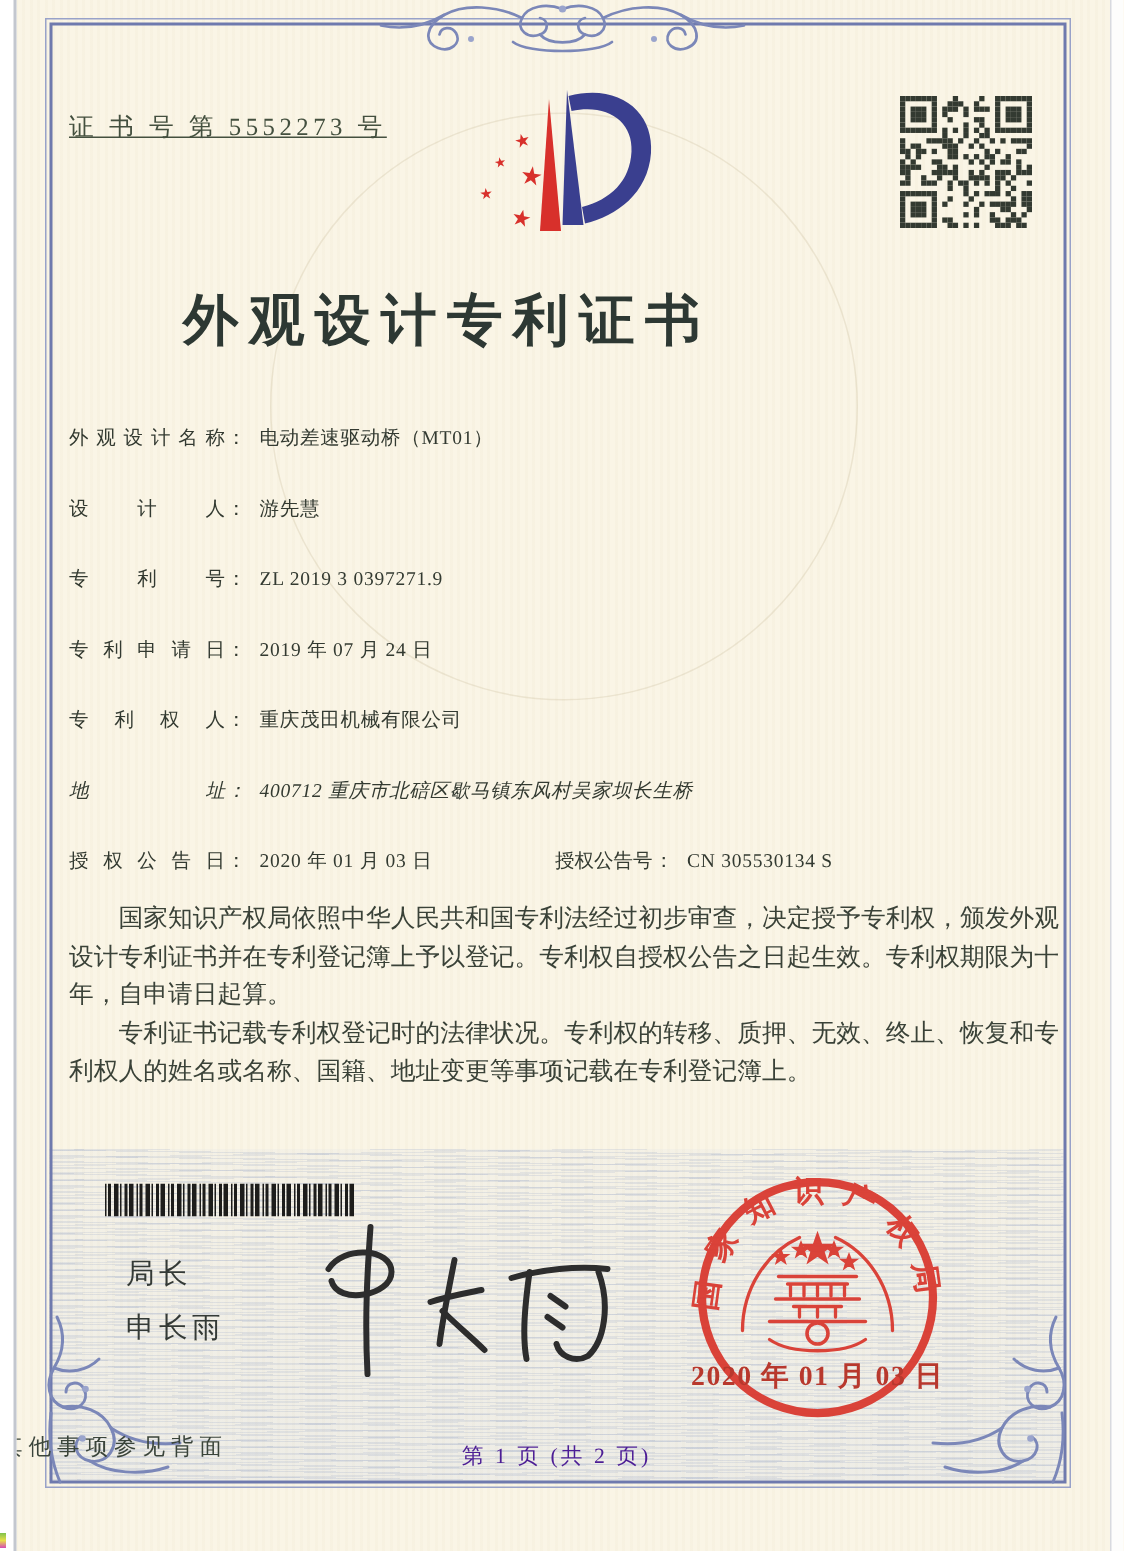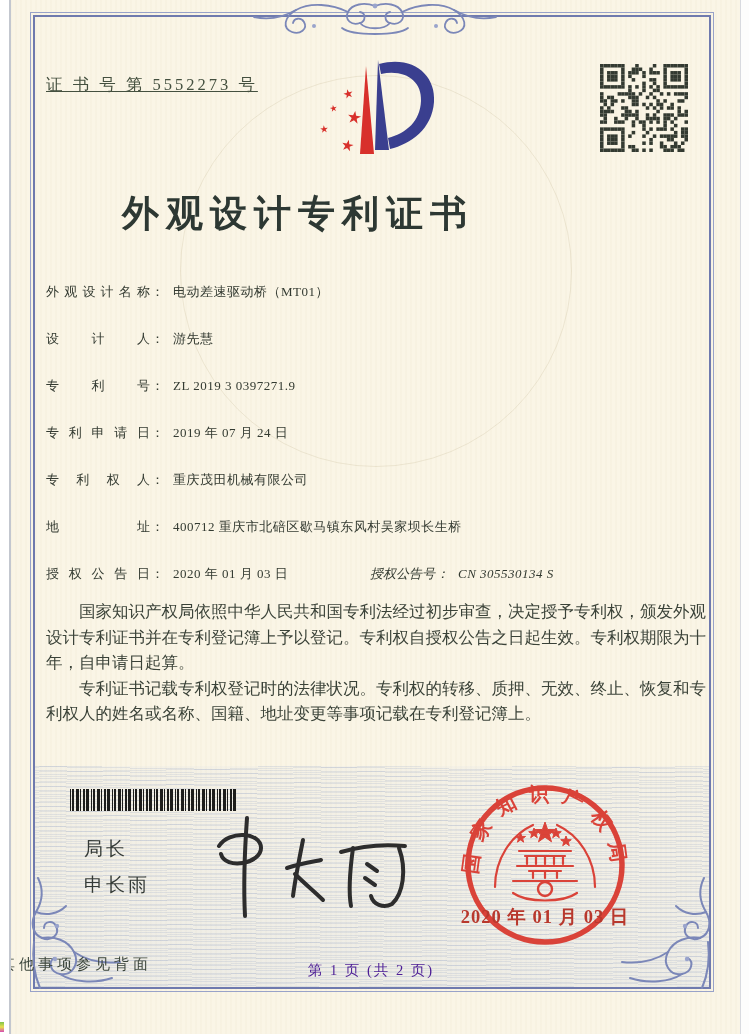--- a/index.html
+++ b/index.html
@@ -28,21 +28,21 @@
   .cert-no{left:46px;top:74px;font-size:16.5px;letter-spacing:3px;color:#44503f;text-decoration:underline;}
   .logo{left:308px;top:42px;}
   .qr{left:600px;top:64px;}
   .title{left:0;top:189px;width:596px;text-align:center;font-size:37px;font-weight:bold;
          letter-spacing:7px;color:#2d3833;}
   
   .frow{left:46px;display:flex;align-items:baseline;font-size:13px;color:#333a31;white-space:nowrap;}
   .flabel{display:inline-block;width:104px;text-align:justify;text-align-last:justify;}
   .fcolon{margin-left:1px;}
   .fvalue{margin-left:9px;letter-spacing:.5px;}
-  .pair2{position:absolute;left:324px;top:0;display:flex;align-items:baseline;font-style:italic;}
+  .pair2{position:absolute;left:324px;top:0;display:flex;align-items:baseline;}
   
   .paras{left:46px;top:599px;width:660px;font-size:16.5px;line-height:25.5px;color:#3a4238;
          text-align:justify;}
   .paras p{margin:0;text-indent:2em;}
   
   .barcode{left:70px;top:789px;}
   .signer-title{left:84px;top:836px;font-size:19px;letter-spacing:3px;color:#343a36;
       font-family:"Liberation Sans","DejaVu Sans",sans-serif;}
   .signer-name{left:84px;top:872px;font-size:19px;letter-spacing:3px;color:#343a36;
       font-family:"Liberation Sans","DejaVu Sans",sans-serif;}
@@ -435,21 +435,21 @@
 <div class="abs frow" style="top:424px;">
   <span class="flabel">专利申请日</span>
     <span class="fcolon">：</span>
   <span class="fvalue">2019 年 07 月 24 日</span>
 </div>
 <div class="abs frow" style="top:471px;">
   <span class="flabel">专利权人</span>
     <span class="fcolon">：</span>
   <span class="fvalue">重庆茂田机械有限公司</span>
 </div>
-<div class="abs frow" style="top:518px;">
+<div class="abs frow" style="top:518px;font-style:italic;">
   <span class="flabel">地址</span>
     <span class="fcolon">：</span>
   <span class="fvalue">400712 重庆市北碚区歇马镇东风村吴家坝长生桥</span>
 </div>
 <div class="abs frow" style="top:565px;width:660px;">
   <span class="flabel">授权公告日</span>
     <span class="fcolon">：</span>
   <span class="fvalue">2020 年 01 月 03 日</span>
   <span class="pair2">
     <span>授权公告号</span>

